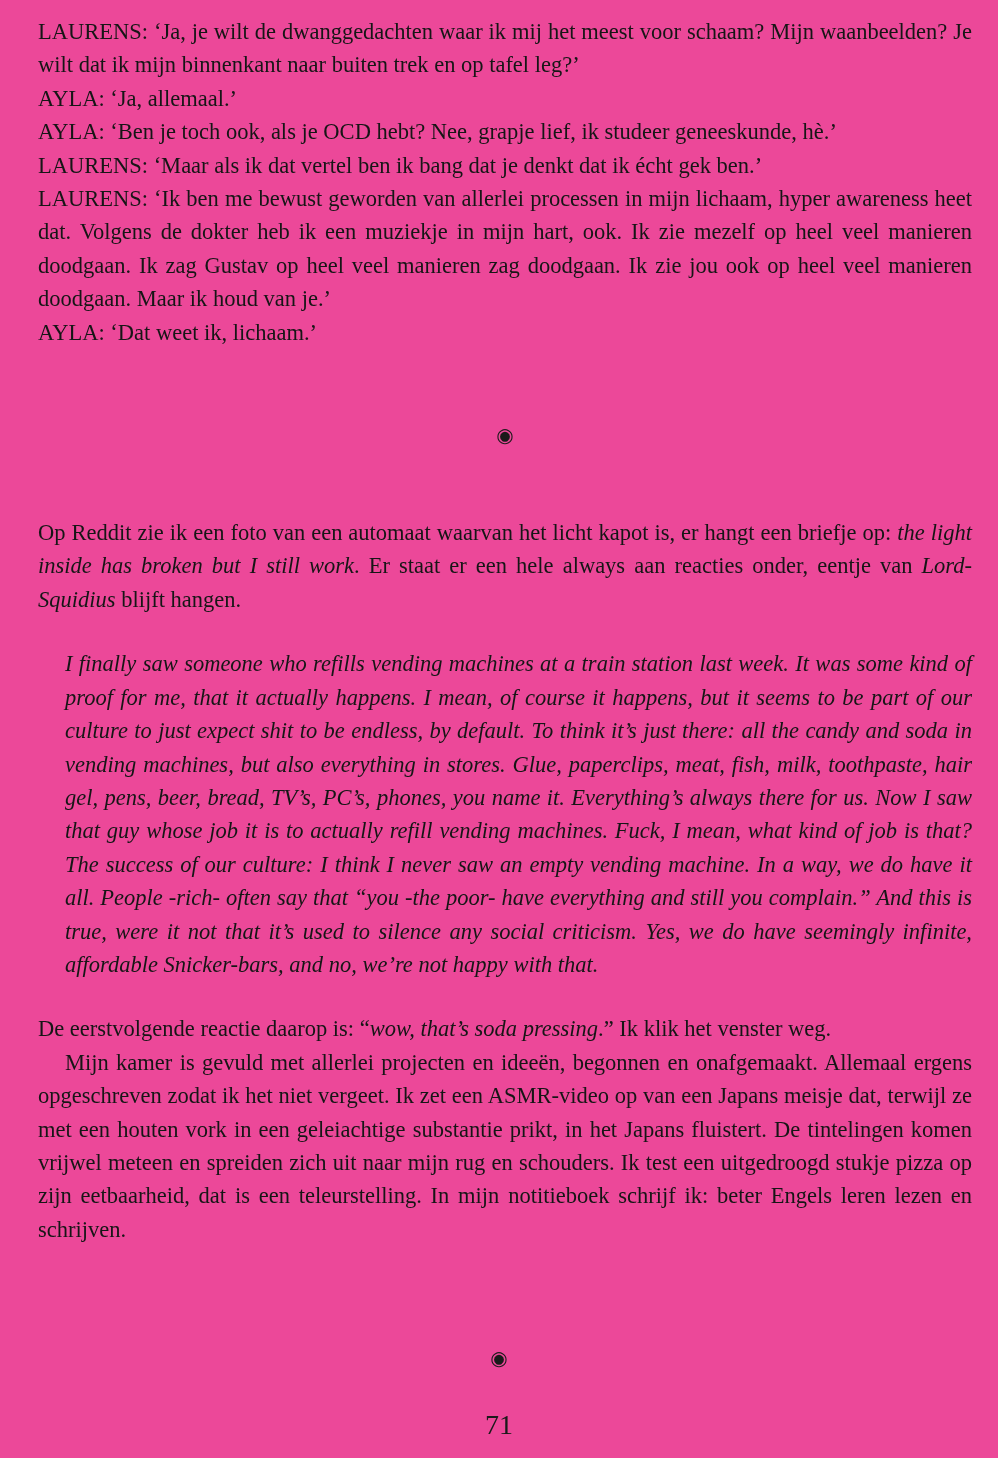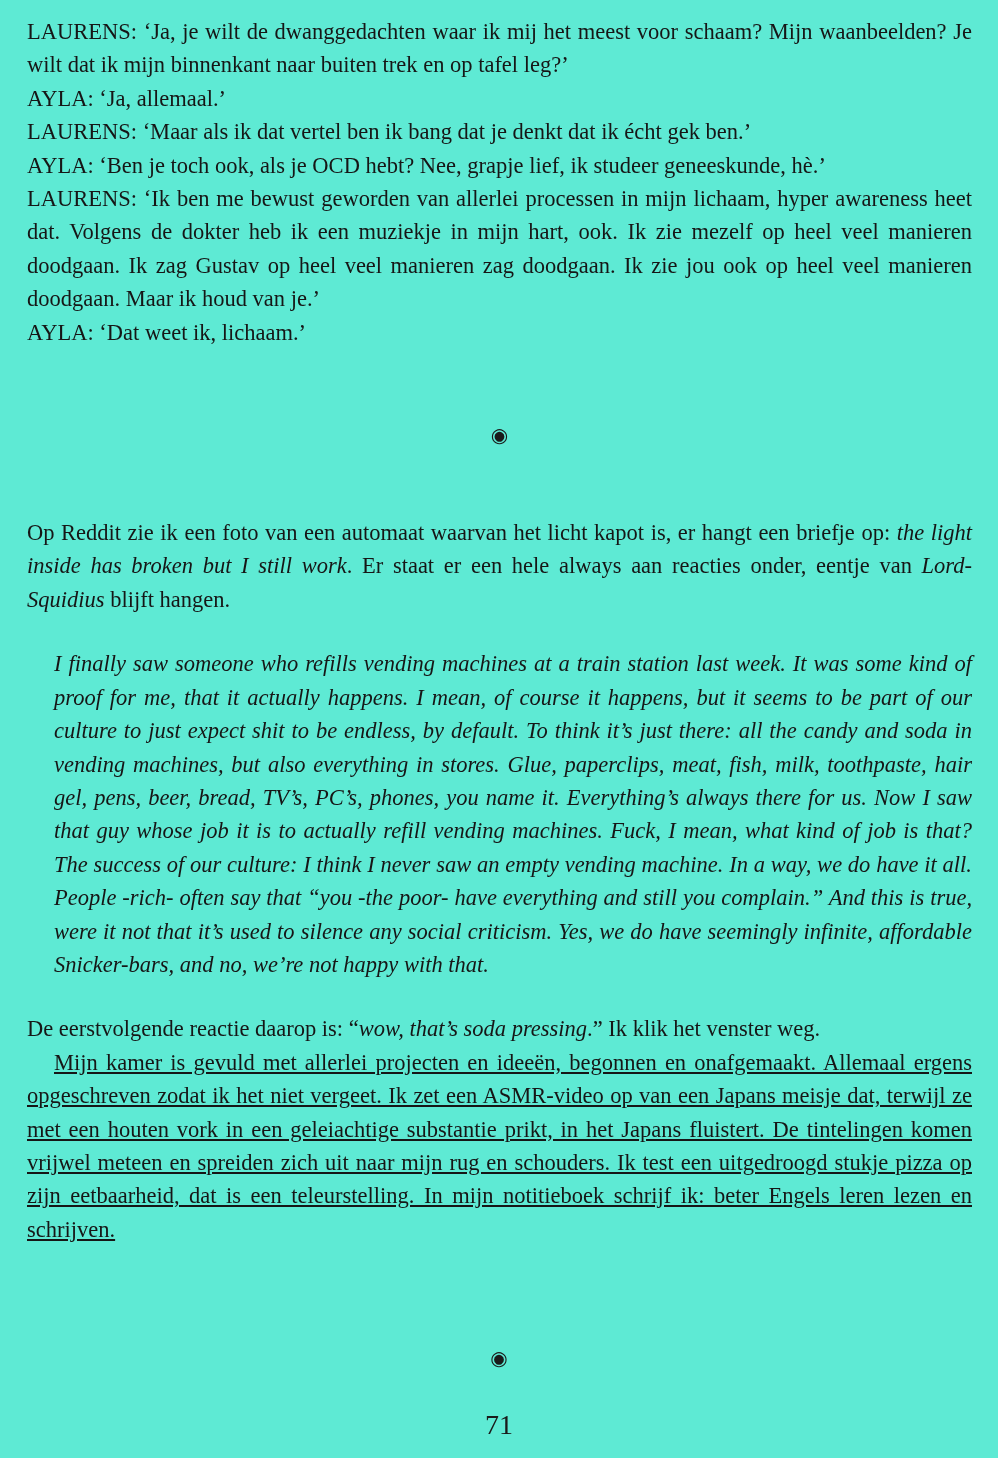--- a/index.html
+++ b/index.html
@@ -1,45 +1,45 @@
 <!DOCTYPE html>
 <html lang="nl"><head>
 <meta charset="utf-8">
 <style>
   html, body { margin: 0; padding: 0; background: #ffffff; }
   .page {
     position: relative;
     width: 998px;
     height: 1458px;
     box-sizing: border-box;
-    background: #5eead4;
+    background: #ec4899;
     color: #161616;
     font-family: "Liberation Serif", "DejaVu Serif", serif;
     font-size: 22.5px;
     line-height: 33.4px;
-    padding: 15px 26px 0 27px;
+    padding: 15px 26px 0 38px;
     overflow: hidden;
   }
   p { margin: 0; text-align: justify; }
   .dialogue p { text-align: justify; }
   .it { font-style: italic; }
   .separator {
     text-align: center;
     font-family: "DejaVu Sans", sans-serif;
     font-size: 20px;
     line-height: 33px;
     color: #1a1a1a;
   }
   .separator.top { margin: 70px 0 64px 0; }
   .quote-block {
     margin: 31px 0 31px 27px;
     font-style: italic;
     text-align: justify;
   }
-  .room-par { text-indent: 27px; text-decoration: underline; }
+  .room-par { text-indent: 27px; }
   .separator.bottom {
     position: absolute;
     top: 1342px;
     left: 0;
     width: 100%;
     margin: 0;
   }
   .page-number {
     position: absolute;
     top: 1408px;
@@ -52,22 +52,22 @@
   }
 </style>
 </head>
 <body>
 
 <div class="page">
 
   <div class="dialogue">
     <p>LAURENS: ‘Ja, je wilt de dwanggedachten waar ik mij het meest voor schaam? Mijn waanbeelden? Je wilt dat ik mijn binnenkant naar buiten trek en op tafel leg?’</p>
     <p>AYLA: ‘Ja, allemaal.’</p>
+    <p>AYLA: ‘Ben je toch ook, als je OCD hebt? Nee, grapje lief, ik studeer geneeskunde, hè.’</p>
     <p>LAURENS: ‘Maar als ik dat vertel ben ik bang dat je denkt dat ik écht gek ben.’</p>
-    <p>AYLA: ‘Ben je toch ook, als je OCD hebt? Nee, grapje lief, ik studeer geneeskunde, hè.’</p>
     <p>LAURENS: ‘Ik ben me bewust geworden van allerlei processen in mijn lichaam, hyper awareness heet dat. Volgens de dokter heb ik een muziekje in mijn hart, ook. Ik zie mezelf op heel veel manieren doodgaan. Ik zag Gustav op heel veel manieren zag doodgaan. Ik zie jou ook op heel veel manieren doodgaan. Maar ik houd van je.’</p>
     <p>AYLA: ‘Dat weet ik, lichaam.’</p>
   </div>
 
   <div class="separator top">
     <span>◉</span>
   </div>
 
   <p>
     <span>Op Reddit zie ik een foto van een automaat waarvan het licht kapot is, er hangt een briefje op: </span><span class="it">the light inside has broken but I still work</span><span>. Er staat er een hele always aan reacties onder, eentje van </span><span class="it">Lord-Squidius</span><span> blijft hangen.</span>

